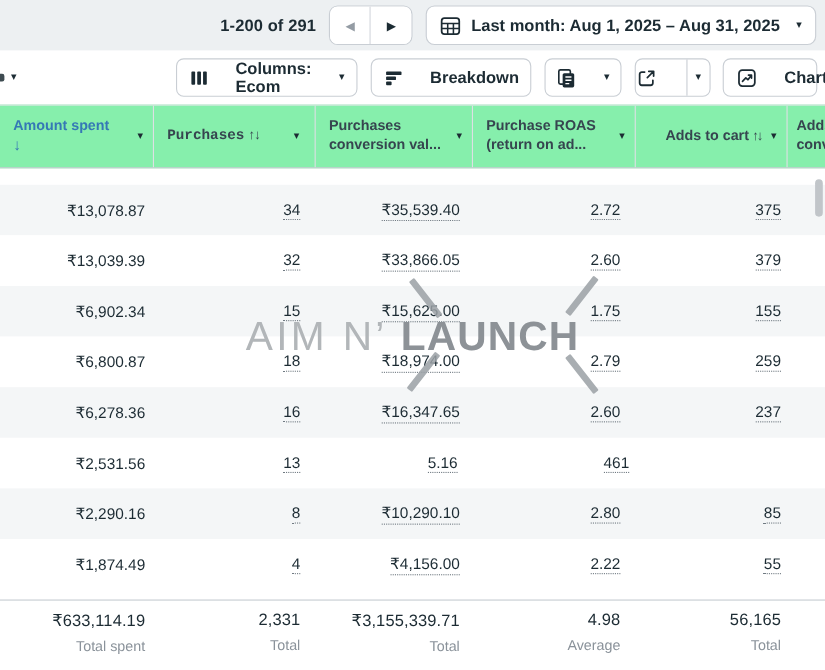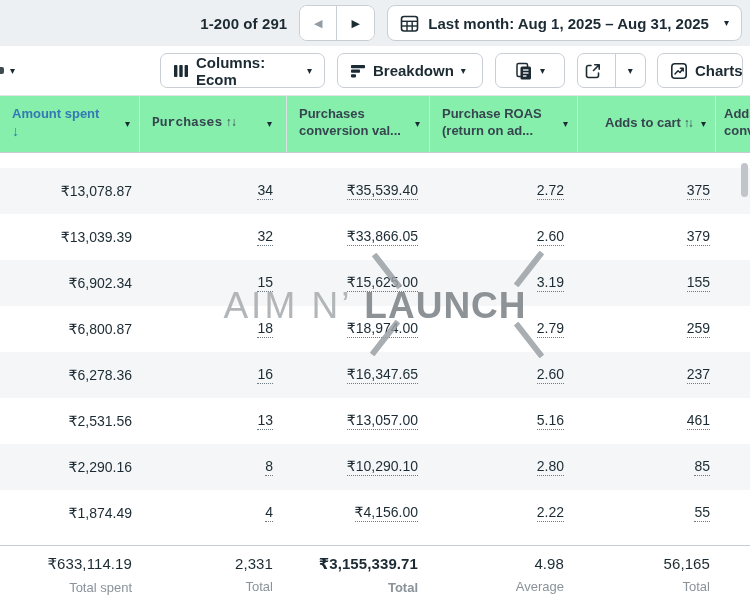--- a/index.html
+++ b/index.html
@@ -26,21 +26,21 @@
   .pager-btn.prev{color:#949ca4;border-right:1px solid var(--btn-border);}
   .pager-btn.next{color:var(--text);}
   .date-btn{display:flex;align-items:center;height:36px;background:#fff;border:1px solid var(--btn-border);
     border-radius:8px;padding:0 12px;gap:9px;font-size:15px;font-weight:600;cursor:pointer;}
   .date-btn .caret{margin-left:6px;}
   .caret{font-size:10px;color:var(--text);line-height:1;}
 
   
   .toolbar{position:absolute;left:0;top:46px;width:750px;height:49px;background:#fff;}
   .tbtn{position:absolute;top:7px;height:35px;background:#fff;border:1px solid var(--btn-border);
-    border-radius:7px;display:flex;align-items:center;padding:0 12px;gap:7px;font-size:15px;font-weight:600;color:var(--text);cursor:pointer;}
+    border-radius:7px;display:flex;align-items:center;padding:0 12px;gap:25px;font-size:15px;font-weight:600;color:var(--text);cursor:pointer;}
   .left-frag{position:absolute;left:10px;top:20px;font-size:10px;}
   .left-frag-bit{position:absolute;left:0;top:21px;width:4px;height:7px;background:var(--text);border-radius:0 2px 2px 0;opacity:.85;}
   .btn-columns{left:160px;width:165px;}
   .btn-breakdown{left:337px;width:146px;}
   .btn-copy{left:495px;width:70px;justify-content:center;}
   .btn-export{left:577px;width:69px;padding:0;}
   .btn-export .half{flex:1;height:100%;display:flex;align-items:center;justify-content:center;}
   .btn-export .half.right{border-left:1px solid var(--btn-border);}
   .btn-charts{left:657px;width:86px;}
   .icon{display:inline-flex;align-items:center;justify-content:center;}
@@ -72,21 +72,21 @@
   .dotted{border-bottom:1px dotted #707a82;padding-bottom:1px;cursor:pointer;}
 
   
   .totals{position:absolute;left:0;top:545px;width:750px;height:64px;background:#fff;
     border-top:1px solid var(--hborder);display:grid;grid-template-columns:140px 147px 143px 148px 138px 34px;padding-top:9px;}
   .tcell{display:flex;flex-direction:column;align-items:flex-end;}
   .tcell .tval{font-size:15px;color:var(--text);letter-spacing:.1px;}
   .tcell .tlab{font-size:13px;color:#8a929a;margin-top:7px;}
   .tcell.c1{padding-right:8px;}
   .tcell.c2{padding-right:14px;}
-  .tcell.c3{padding-right:12px;font-weight:bold;}
+  .tcell.c3{padding-right:12px;}
   .tcell.c4{padding-right:14px;}
   .tcell.c5{padding-right:6px;}
 
   
   .watermark{position:absolute;left:0;top:252px;width:750px;height:110px;pointer-events:none;z-index:5;}
   .wm-text{position:absolute;left:0;top:33px;width:750px;text-align:center;font-size:37px;white-space:nowrap;}
   .wm-light{color:#b2b6b9;font-weight:400;letter-spacing:3px;}
   .wm-bold{color:#8d9297;font-weight:700;letter-spacing:1px;}
   .wm-slash{position:absolute;width:42px;height:6px;background:#9aa0a5;border-radius:1px;opacity:.85;}
   .wm-s1{left:366px;top:16px;transform:rotate(52deg);}
@@ -266,21 +266,21 @@
         <div class="cell c1">
           <span>₹6,902.34</span>
         </div>
         <div class="cell c2">
           <span class="dotted">15</span>
         </div>
         <div class="cell c3">
           <span class="dotted">₹15,625.00</span>
         </div>
         <div class="cell c4">
-          <span class="dotted">3.19</span>
+          <span class="dotted">1.75</span>
         </div>
         <div class="cell c5">
           <span class="dotted">155</span>
         </div>
         <div class="cell c6"></div>
       </div>
       <div class="trow">
         <div class="cell c1">
           <span>₹6,800.87</span>
         </div>
@@ -315,23 +315,20 @@
           <span class="dotted">237</span>
         </div>
         <div class="cell c6"></div>
       </div>
       <div class="trow">
         <div class="cell c1">
           <span>₹2,531.56</span>
         </div>
         <div class="cell c2">
           <span class="dotted">13</span>
-        </div>
-        <div class="cell c3">
-          <span class="dotted">₹13,057.00</span>
         </div>
         <div class="cell c4">
           <span class="dotted">5.16</span>
         </div>
         <div class="cell c5">
           <span class="dotted">461</span>
         </div>
         <div class="cell c6"></div>
       </div>
       <div class="trow stripe">

